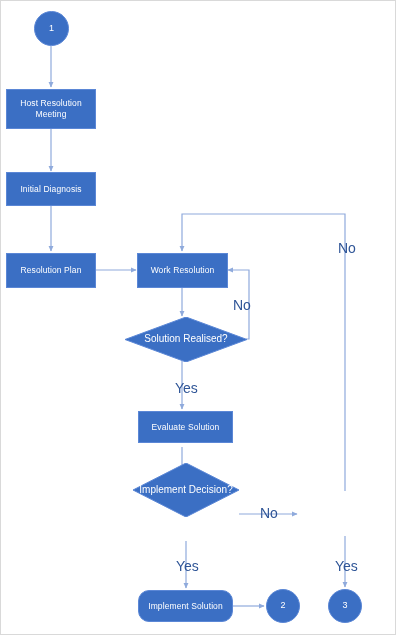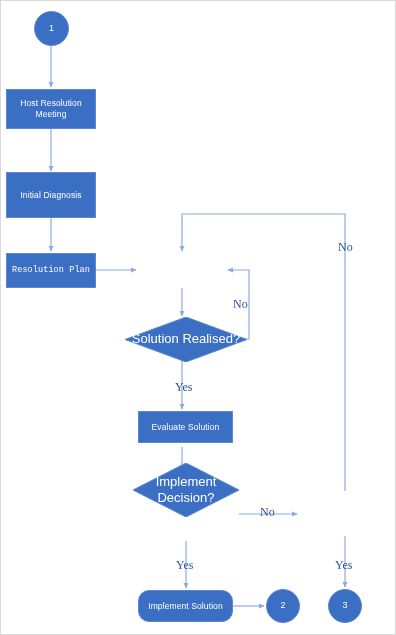--- a/index.html
+++ b/index.html
@@ -64,31 +64,30 @@
     position: absolute;
     left: 0;
     top: 0;
     width: 100%;
     height: 100%;
     display: flex;
     align-items: center;
     justify-content: center;
     text-align: center;
     color: #ffffff;
-    font-size: 13px;
+    font-size: 10px;
     line-height: 1.25;
     pointer-events: none;
   }
   .edge-label {
     position: absolute;
     color: #2f5597;
-    font-size: 12px;
+    font-size: 14px;
     z-index: 4;
     white-space: nowrap;
-    font-family: Liberation Serif, serif;
   }
 </style>
 </head>
 <body>
 
 <div id="canvas">
 
   <svg id="svg-layer" viewBox="0 0 396 635">
     <defs>
       <marker id="arrow" markerWidth="7" markerHeight="7" refX="5.4" refY="2.6" orient="auto" markerUnits="userSpaceOnUse">
@@ -122,24 +121,25 @@
       <path d="M344,535 L344,586" marker-end="url(#arrow)"></path>
 
       <path d="M232,605 L263,605" marker-end="url(#arrow)"></path>
     </g>
   </svg>
 
   <div class="node terminator" style="left:33px; top:10px; width:35px; height:35px;">1</div>
 
   <div class="node process" style="left:5px; top:88px; width:90px; height:40px;">Host Resolution Meeting</div>
 
-  <div class="node process" style="left:5px; top:171px; width:90px; height:46px;">Initial Diagnosis</div>
+  <div class="node process" style="left:5px; top:171px; width:90px; height:34px;">Initial Diagnosis</div>
 
-  <div class="node process" style="left:5px; top:252px; width:90px; height:35px;font-family:Liberation Mono, monospace;">Resolution Plan</div>
+  <div class="node process" style="left:5px; top:252px; width:90px; height:35px;">Resolution Plan</div>
 
+  <div class="node process" style="left:136px; top:252px; width:91px; height:35px;">Work Resolution</div>
 
   <div class="decision-wrap" style="left:124px; top:316px; width:122px; height:45px;">
     <svg class="decision-shape" viewBox="0 0 122 45" preserveAspectRatio="none">
       <polygon points="61,0 122,22.5 61,45 0,22.5" fill="#3b6fc4" stroke="#5b87d6" stroke-width="1"></polygon>
     </svg>
     <div class="decision-label">Solution Realised?</div>
   </div>
 
   <div class="node process" style="left:137px; top:410px; width:95px; height:32px;">Evaluate Solution</div>
 

